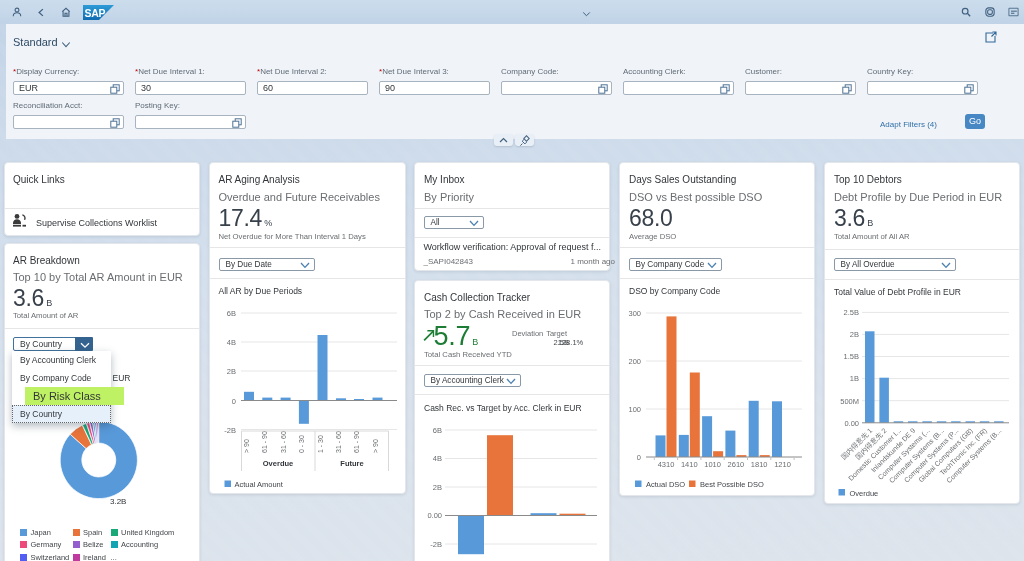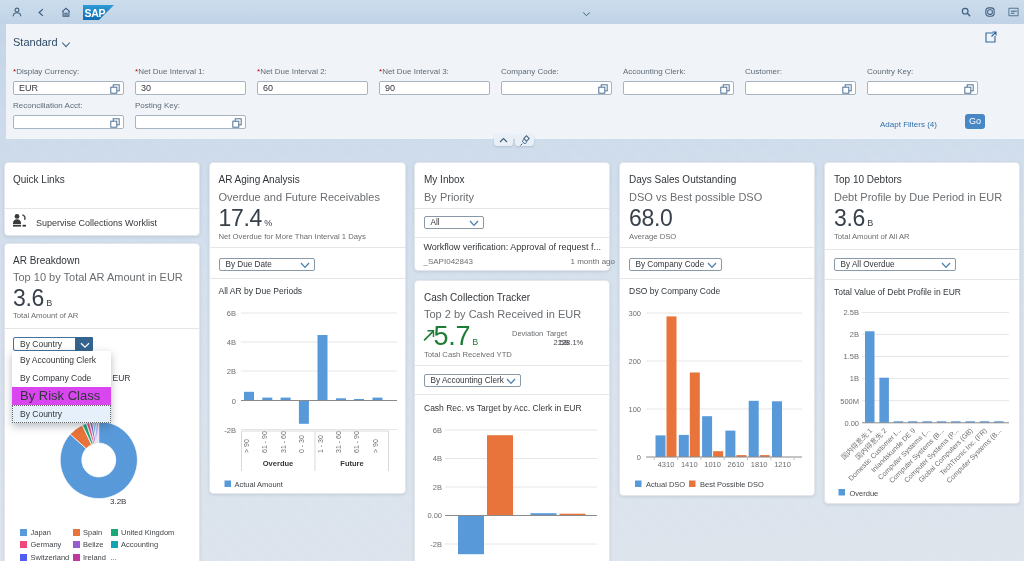--- a/index.html
+++ b/index.html
@@ -189,21 +189,21 @@
 <div class="abs" style="left:110.5px;top:552.5px;font-size:7.5px;color:#42464a">...</div>
 <div class="abs" style="left:13px;top:337px;width:80px;height:14px;background:#fff;border:1px solid #41719c;border-radius:2px 0 0 2px;font-size:8.5px;color:#32363a;line-height:13px;padding-left:6px">By Country</div>
 <div class="abs" style="left:75px;top:337px;width:18px;height:14px;background:#35638f;border:1px solid #35638f;border-radius:0 2px 2px 0">
     <svg class="abs" style="left:4px;top:4px" width="10" height="7" viewBox="0 0 10 7" fill="none" stroke="#fff" stroke-width="1.3">
       <path d="M1 1.2 5 5.2 9 1.2"></path>
     </svg>
   </div>
 <div class="abs" style="left:12px;top:351px;width:99px;height:72px;background:#fff;box-shadow:0 3px 8px rgba(40,60,80,.35)">
   <div class="abs" style="left:0;top:0;width:99px;height:18px;font-size:8.5px;color:#32363a;line-height:18px;padding-left:8px">By Accounting Clerk</div>
   <div class="abs" style="left:0;top:18px;width:99px;height:18px;font-size:8.5px;color:#32363a;line-height:18px;padding-left:8px">By Company Code</div>
-  <div class="abs" style="left:0;top:36px;width:99px;height:18px;background:#d946ef;font-size:13px;color:#32363a;line-height:18px;padding-left:8px">By Risk Class</div>
+  <div class="abs" style="left:13px;top:36px;width:99px;height:18px;background:#bef264;font-size:11px;color:#32363a;line-height:18px;padding-left:8px">By Risk Class</div>
   <div class="abs" style="left:0;top:54px;width:99px;height:18px;background:#e5f0fa;border:1px dotted #666;font-size:8.5px;color:#32363a;line-height:16px;padding-left:7px">By Country</div>
 </div>
 <div class="card" style="left:208.5px;top:162px;width:197px;height:332px"></div>
 <div class="ctitle" style="left:218.5px;top:173.5px">AR Aging Analysis</div>
 <div class="csub" style="left:218.5px;top:191px">Overdue and Future Receivables</div>
 <div class="kpi" style="left:218.5px;top:205px">17.4<span class="kpiu"> %</span></div>
 <div class="klab" style="left:218.5px;top:232.3px">Net Overdue for More Than Interval 1 Days</div>
 <div class="div" style="left:209.5px;top:246.5px;width:195px"></div>
 <div class="sel" style="left:218.5px;top:257.5px;width:96px">By Due Date<svg width="10" height="7" viewBox="0 0 10 7" fill="none" stroke="#4a80b2" stroke-width="1.3">
       <path d="M1 1 5 5.4 9 1"></path>

